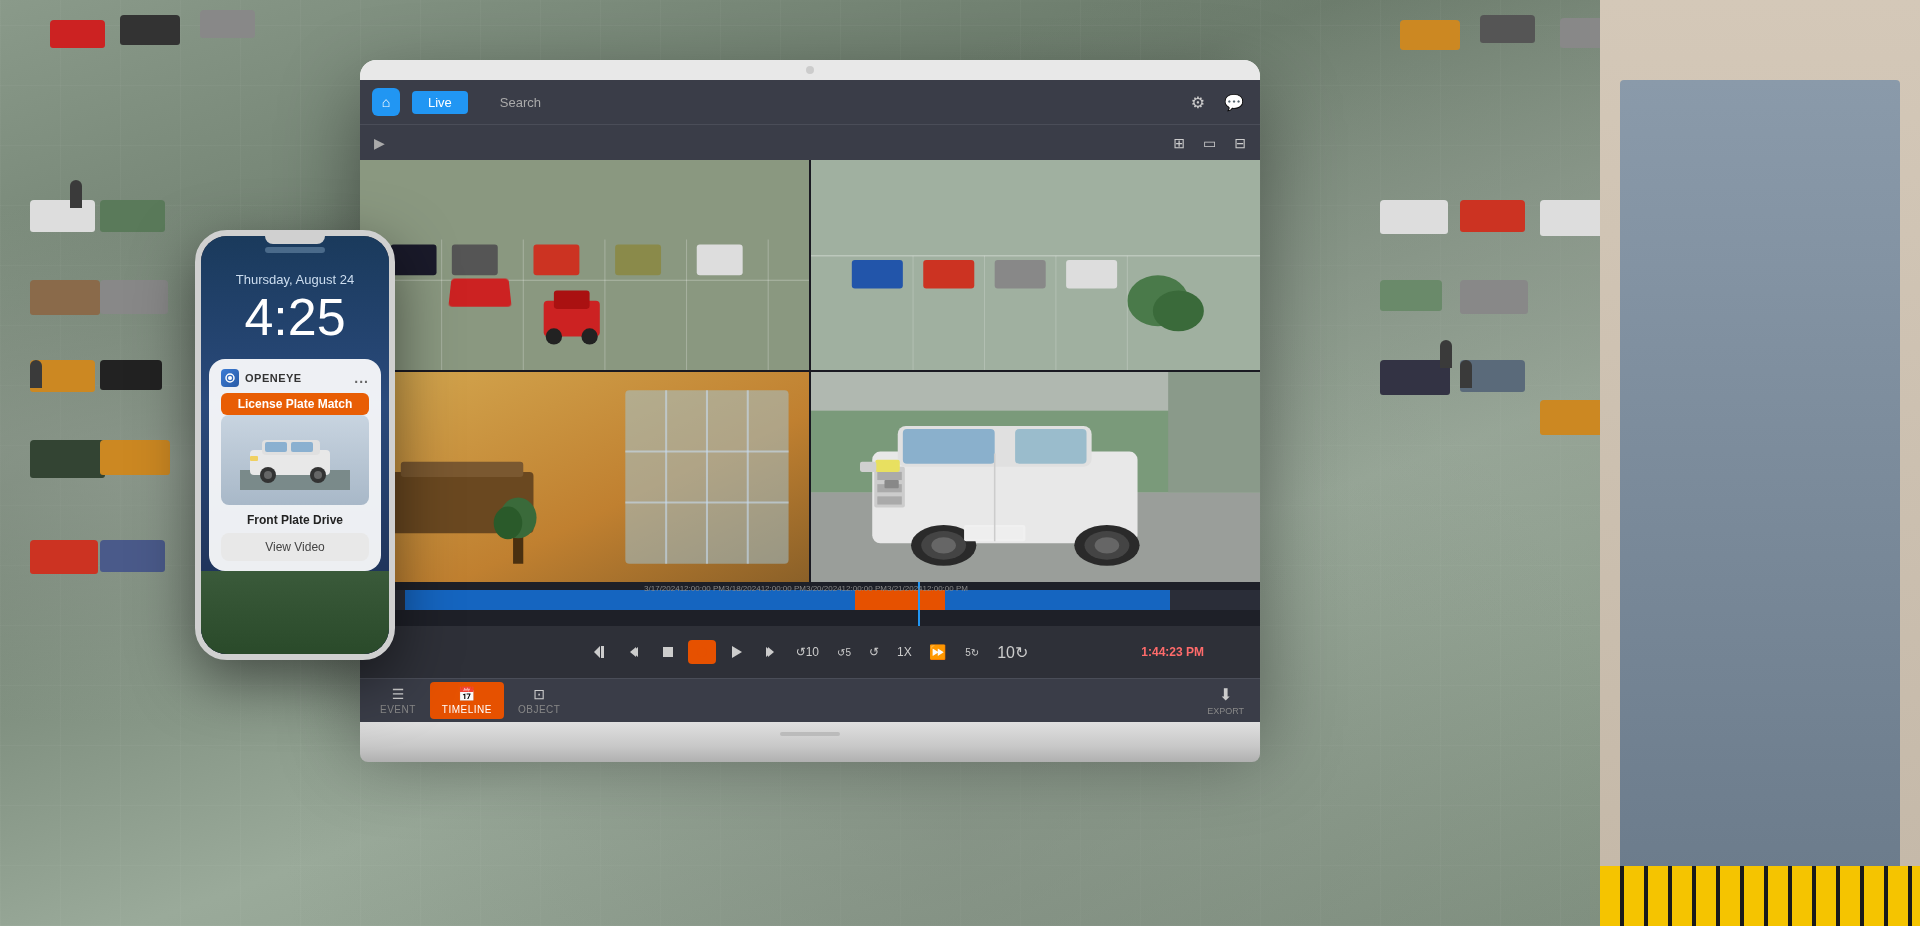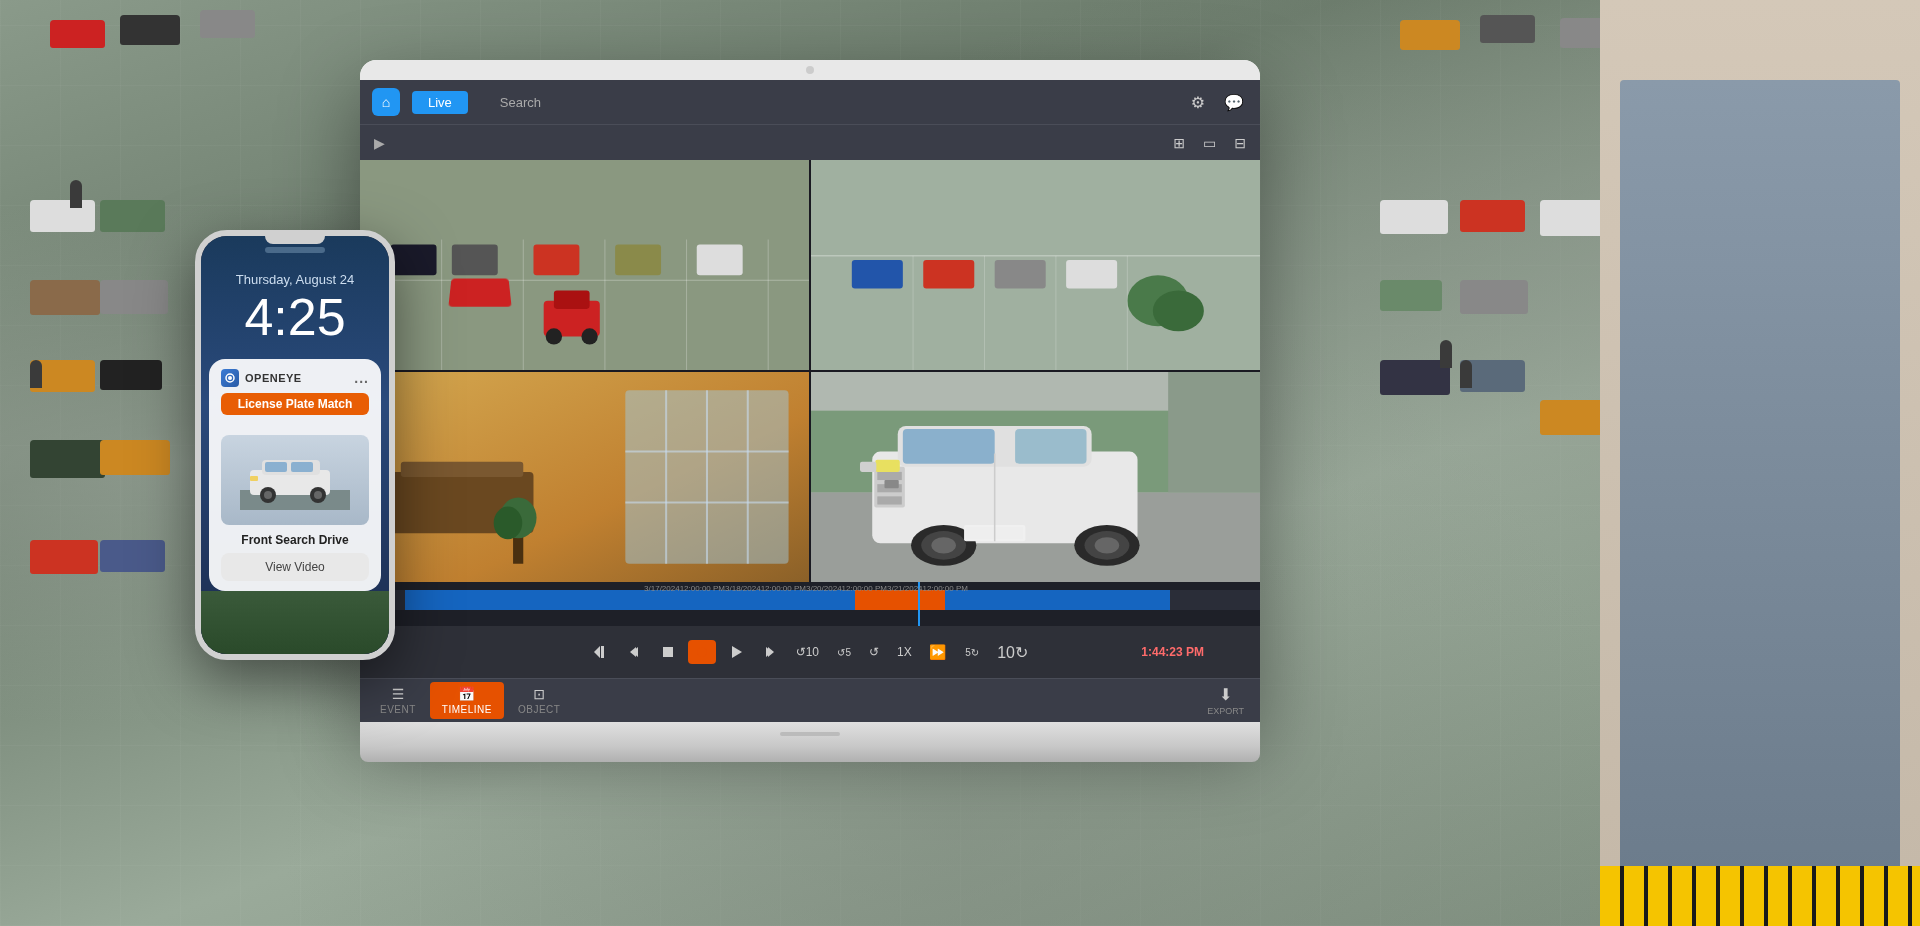--- a/index.html
+++ b/index.html
@@ -157,21 +157,21 @@
     }
 
     .notif-alert-badge {
       background: #e85d04;
       color: white;
       font-size: 12px;
       font-weight: 700;
       padding: 4px 10px;
       border-radius: 6px;
       text-align: center;
-      margin-bottom: 20px;
+      margin-bottom: 0;
     }
 
     .notif-car-image {
       width: 100%;
       height: 90px;
       background: linear-gradient(180deg, #c8d4e0 0%, #a8b8c8 100%);
       border-radius: 8px;
       position: relative;
       overflow: hidden;
       display: flex;
@@ -791,21 +791,21 @@
 
             <circle cx="28" cy="45" r="8" fill="#333"></circle>
             <circle cx="28" cy="45" r="4" fill="#666"></circle>
             <circle cx="78" cy="45" r="8" fill="#333"></circle>
             <circle cx="78" cy="45" r="4" fill="#666"></circle>
 
             <rect x="10" y="26" width="8" height="5" rx="1" fill="#f0d060"></rect>
           </svg>
         </div>
 
-        <div class="phone-location">Front Search Drive</div>
+        <div class="phone-location">Front Plate Drive</div>
 
         <button class="phone-view-btn">View Video</button>
       </div>
 
       <div class="phone-bottom-gradient"></div>
     </div>
   </div>
 </div>
 
 <div class="monitor-container">

